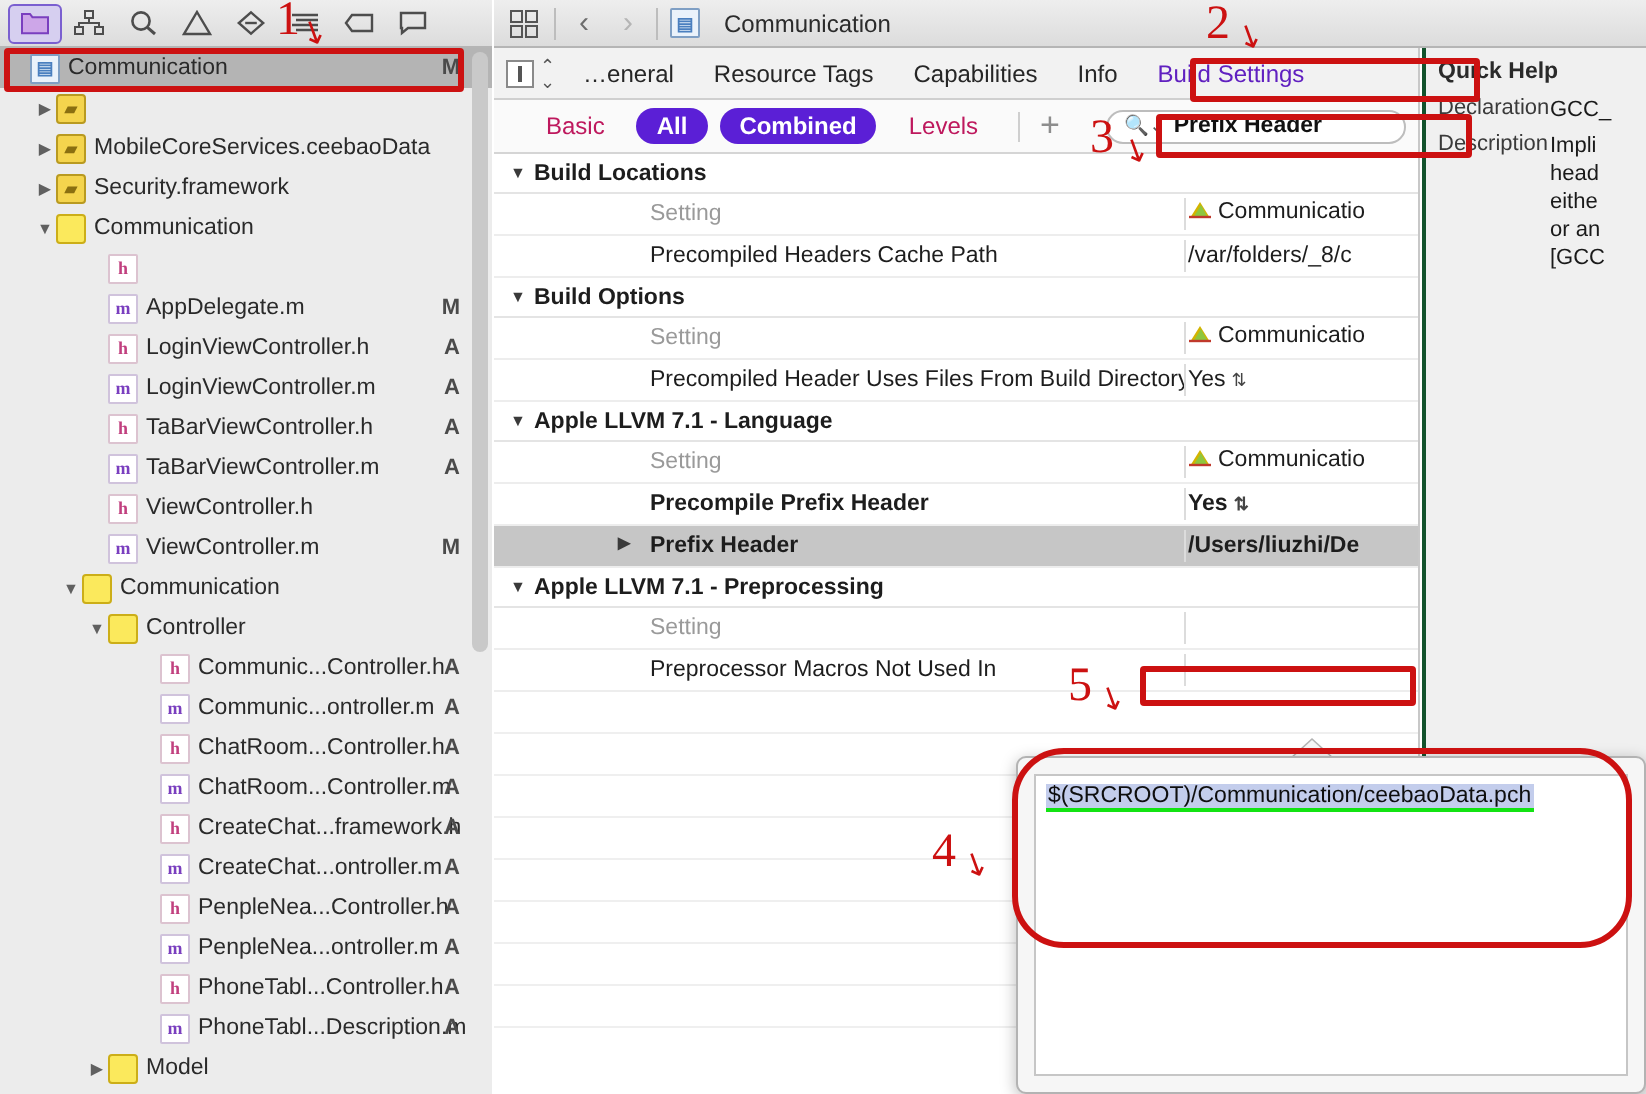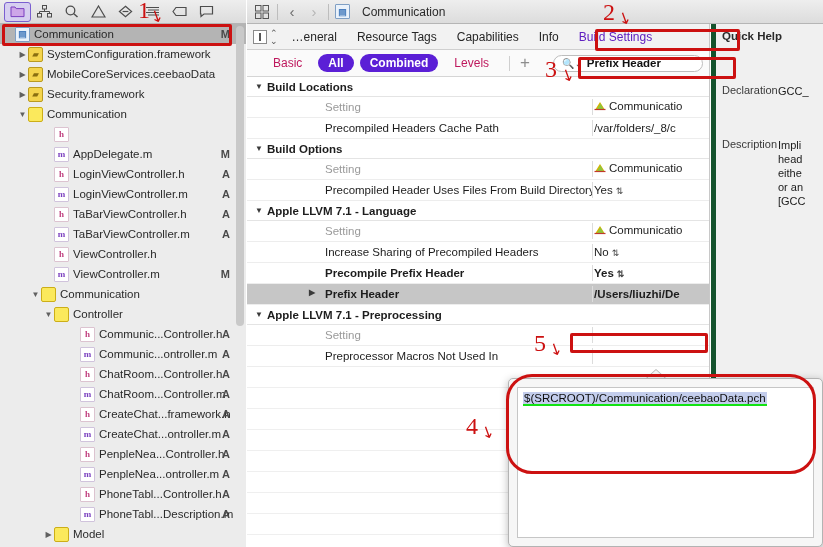--- a/index.html
+++ b/index.html
@@ -180,25 +180,25 @@
   .valsplit { position:absolute; left:345px; top:2px; bottom:2px; width:1px; background:#dcdcdc;}
   .xcicon { display:inline-block; vertical-align:-2px; margin-right:3px; }
   .popbtn { font-size:9px; color:#444; margin-left:3px; }
   .blankrow { height:21px; border-bottom:1px solid #efefef; background:#fff; }
 
   
   #inspector {
     position:absolute; left:464px; top:24px;
     width:112px; height:523px;
     background:#f0f0f0;
-    border-left:5px solid #14532d;
+    border-left:2px solid #14532d;
     font-size:11px; overflow:hidden;
   }
   #qh-title { font-weight:bold; color:#2a2a2a; padding:6px 0 4px 6px; font-size:11.5px;}
-  .qh-row { display:flex; padding:2px 0 2px 6px;margin-top:36px; }
+  .qh-row { display:flex; padding:2px 0 2px 6px; }
   .qh-key { flex:0 0 56px; color:#3a3a3a; text-align:left; }
   .qh-val { flex:1 1 auto; color:#1a1a1a; white-space:pre-line; line-height:14px; }
 
   
   #popup {
     position:absolute; left:508px; top:378px;
     width:315px; height:169px;
     background:#f6f6f6;
     border:1px solid #b3b3b3;
     border-radius:5px;
@@ -303,21 +303,20 @@
     <div id="nav-list">
         <div class="row selected" style="padding-left: 4px;">
           <span class="twisty"></span>
           <span class="ficon ic-proj">▤</span>
           <span class="rlabel">Communication</span>
           <span class="rstatus">M</span>
         </div>
         <div class="row" style="padding-left: 17px;">
           <span class="twisty">▶</span>
           <span class="ficon ic-fw">▰</span>
-          <span class="rlabel">SystemConfiguration.framework</span>
         </div>
         <div class="row" style="padding-left: 17px;">
           <span class="twisty">▶</span>
           <span class="ficon ic-fw">▰</span>
           <span class="rlabel">MobileCoreServices.ceebaoData</span>
         </div>
         <div class="row" style="padding-left: 17px;">
           <span class="twisty">▶</span>
           <span class="ficon ic-fw">▰</span>
           <span class="rlabel">Security.framework</span>
@@ -542,25 +541,20 @@
           </div>
           <div class="srow hdr">
             <div class="sname"><span>Setting</span></div>
             <div class="valsplit"></div>
             <div class="sval"><span class="xcicon"><svg width="12" height="11" viewBox="0 0 12 11">
                   <path d="M1 9L6 1l5 8z" fill="#d3b400"></path>
                   <path d="M2.5 9L6.5 2.5 10 9z" fill="#8ec63f"></path>
                   <path d="M0.5 8.5h11" stroke="#c0392b" stroke-width="1.2"></path>
                 </svg></span><span>Communicatio</span></div>
           </div>
-          <div class="srow">
-            <div class="sname"><span>Increase Sharing of Precompiled Headers</span></div>
-            <div class="valsplit"></div>
-            <div class="sval"><span>No</span><span class="popbtn">⇅</span></div>
-          </div>
           <div class="srow bold">
             <div class="sname"><span>Precompile Prefix Header</span></div>
             <div class="valsplit"></div>
             <div class="sval"><span>Yes</span><span class="popbtn">⇅</span></div>
           </div>
           <div class="srow bold sel">
             <div class="sname"><span class="tw">▶</span><span>Prefix Header</span></div>
             <div class="valsplit"></div>
             <div class="sval"><span>/Users/liuzhi/De</span></div>
           </div>

